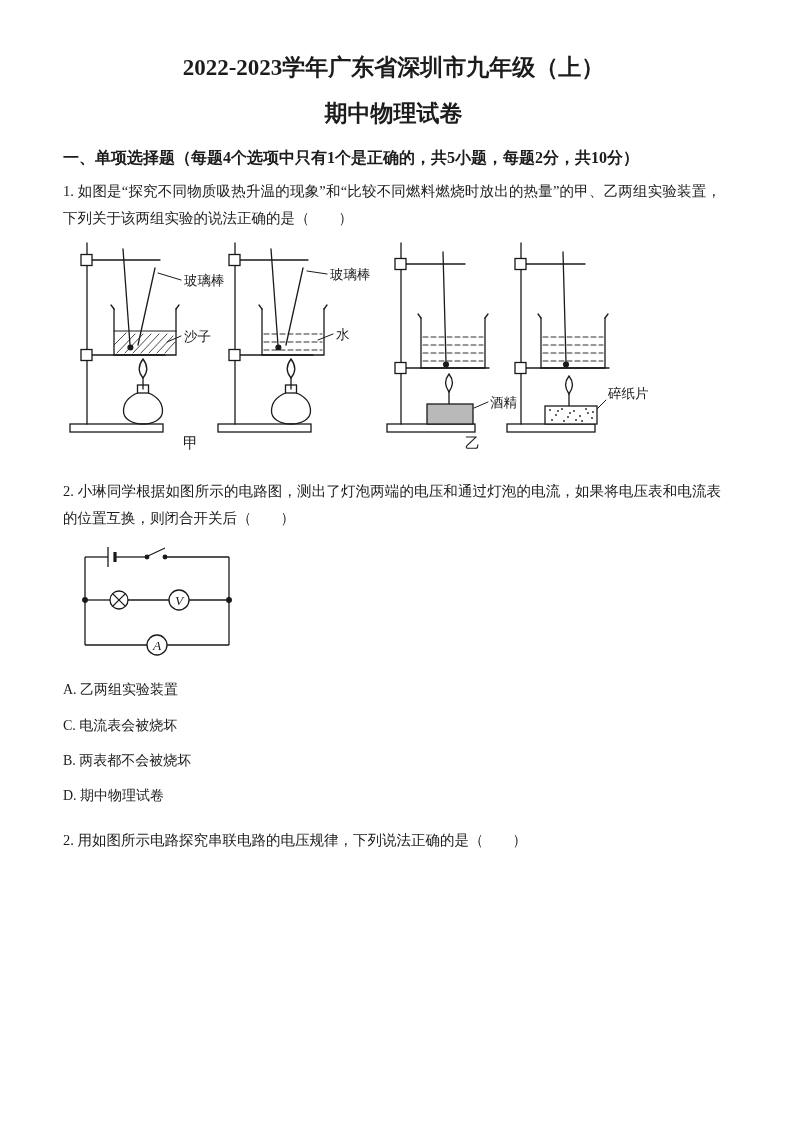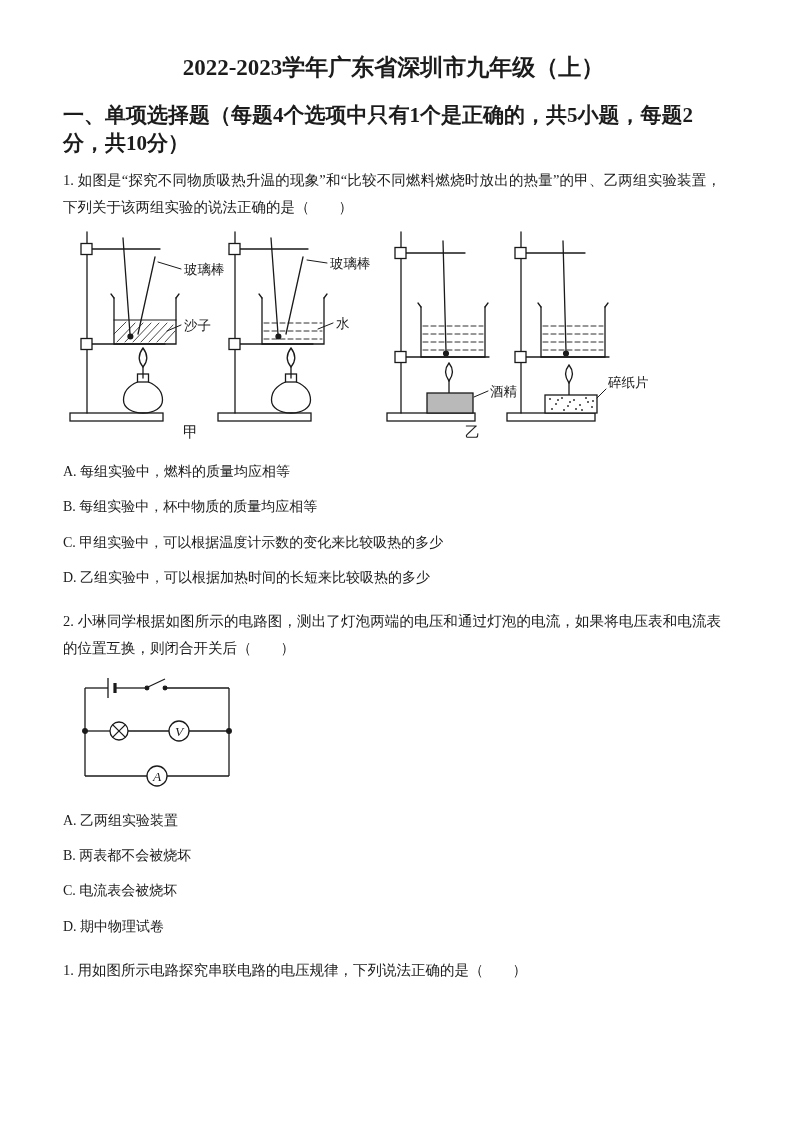--- a/index.html
+++ b/index.html
@@ -5,38 +5,39 @@
   * { margin:0; padding:0; box-sizing:border-box; }
   html,body { background:#ffffff; }
   .page {
     position:relative; width:794px; height:1123px; overflow:hidden;
     background:#ffffff; color:#1c1c1c;
     font-family:"Liberation Serif","DejaVu Serif",serif;
     padding:54px 70px 0 63px;
   }
   .title { text-align:center; font-size:23px; font-weight:bold; line-height:1.25; }
   .title.second { margin-top:17px; }
-  .section-title { font-size:21px; font-weight:bold; margin-top:18px; line-height:1.35; }
+  .section-title { font-size:16px; font-weight:bold; margin-top:18px; line-height:1.35; }
   .stem { font-size:14.5px; line-height:1.85; margin-top:10px; max-width:658px; text-align:justify; }
   .stem.gap-top { margin-top:20px; }
   .options { margin-top:6px; }
   .option { font-size:14px; line-height:1.45; margin-top:15px; }
   .figure1 { position:relative; width:620px; height:220px; margin:6px 0 2px 4px; }
   .setup { position:absolute; top:0; }
   .group-label { position:absolute; top:196px; font-size:15px; color:#1c1c1c; }
   .figure2 { margin:12px 0 2px 14px; }
   .page svg text { font-size:13.5px; fill:#1c1c1c; font-family:"Liberation Serif","DejaVu Serif",serif; }
   .circuit text { font-size:12px; font-style:italic; }
 </style>
 </head>
 <body>
 
 <div class="page">
 
   <div class="title">2022-2023学年广东省深圳市九年级（上）</div>
+  <div class="title second">期中物理试卷</div>
 
   <div class="section-title">一、单项选择题（每题4个选项中只有1个是正确的，共5小题，每题2分，共10分）</div>
 
   <p class="stem">1. 如图是“探究不同物质吸热升温的现象”和“比较不同燃料燃烧时放出的热量”的甲、乙两组实验装置，下列关于该两组实验的说法正确的是（　　）</p>
 
   <div class="figure1">
 
     <svg class="setup" style="left:0" width="180" height="196" viewBox="0 0 180 196">
       <g stroke="#1a1a1a" stroke-width="1.3" fill="none" stroke-linecap="round">
         <line x1="20" y1="5" x2="20" y2="186"></line>
@@ -176,26 +177,20 @@
         <circle cx="77" cy="183" r="1"></circle>
           <circle cx="88" cy="174" r="1"></circle>
       </g>
       <text x="103" y="160">碎纸片</text>
     </svg>
 
     <span class="group-label" style="left:116px">甲</span>
     <span class="group-label" style="left:398px">乙</span>
   </div>
 
-  <div class="options">
-    <p class="option">A. 每组实验中，燃料的质量均应相等</p>
-    <p class="option">B. 每组实验中，杯中物质的质量均应相等</p>
-    <p class="option">C. 甲组实验中，可以根据温度计示数的变化来比较吸热的多少</p>
-    <p class="option">D. 乙组实验中，可以根据加热时间的长短来比较吸热的多少</p>
-  </div>
 
   <p class="stem gap-top">2. 小琳同学根据如图所示的电路图，测出了灯泡两端的电压和通过灯泡的电流，如果将电压表和电流表的位置互换，则闭合开关后（　　）</p>
 
   <div class="figure2">
     <svg class="circuit" width="160" height="118" viewBox="0 0 160 118">
       <g stroke="#1a1a1a" stroke-width="1.3" fill="none">
 
         <path d="M8 14 H31"></path>
         <g>
           <line x1="31" y1="4" x2="31" y2="24"></line>
@@ -229,20 +224,20 @@
         <circle cx="8" cy="57" r="2.3" fill="#1a1a1a"></circle>
         <circle cx="152" cy="57" r="2.3" fill="#1a1a1a"></circle>
       </g>
       <text x="102" y="61.5" text-anchor="middle">V</text>
       <text x="80" y="106.5" text-anchor="middle">A</text>
     </svg>
   </div>
 
   <div class="options">
     <p class="option">A. 乙两组实验装置</p>
+    <p class="option">C. 电流表会被烧坏</p>
     <p class="option">B. 两表都不会被烧坏</p>
-    <p class="option">C. 电流表会被烧坏</p>
     <p class="option">D. 期中物理试卷</p>
   </div>
 
-  <p class="stem gap-top">1. 用如图所示电路探究串联电路的电压规律，下列说法正确的是（　　）</p>
+  <p class="stem gap-top">2. 用如图所示电路探究串联电路的电压规律，下列说法正确的是（　　）</p>
 
 </div>
 
 </body></html>

